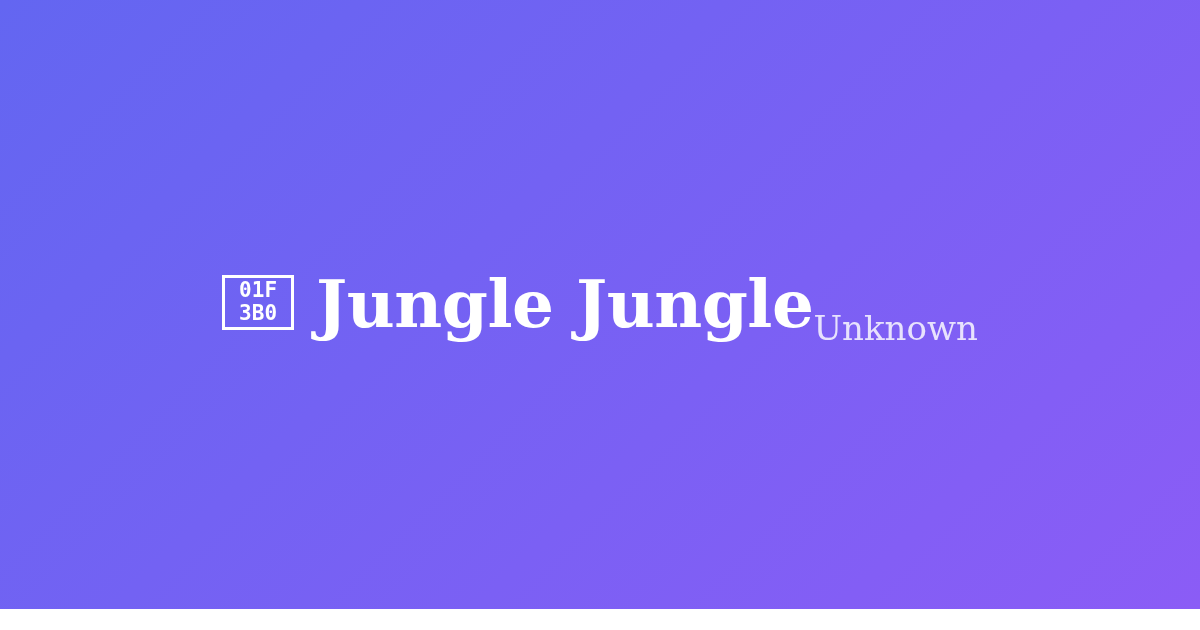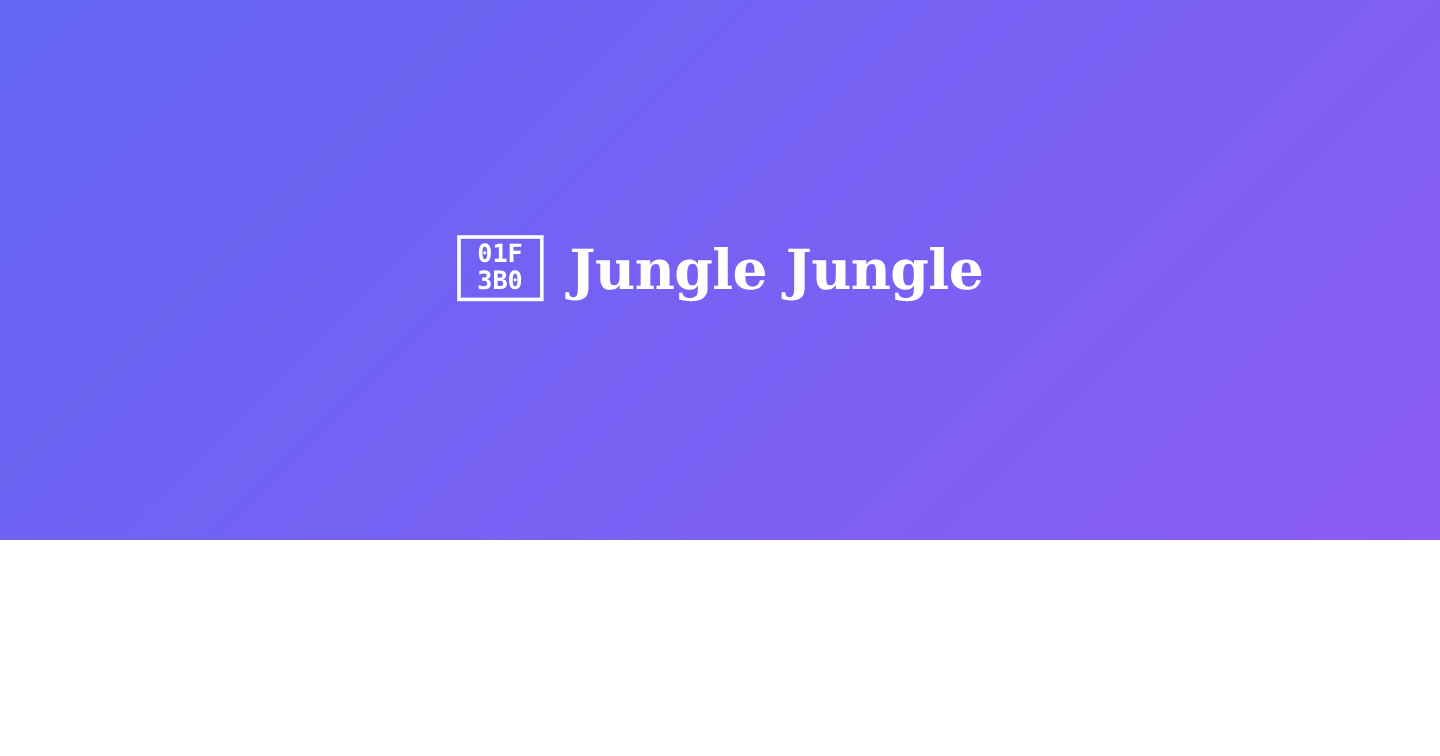--- a/index.html
+++ b/index.html
@@ -14,21 +14,21 @@
     overflow: hidden;
     font-family: "DejaVu Serif", "Liberation Serif", serif;
     -webkit-font-smoothing: antialiased;
   }
 
   
   .og-card {
     position: relative;
     box-sizing: border-box;
     width: 1200px;
-    height: 450px;
+    height: 609px;
     background: linear-gradient(135deg, #6366f1 0%, #8b5cf6 100%);
     display: flex;
     flex-direction: row;
     align-items: center;
     justify-content: center;
     text-align: center;
     overflow: hidden;
   }
 
   
@@ -38,21 +38,21 @@
     justify-content: center;
     gap: 22px;
     margin: 0;
     padding: 0;
     line-height: 1.05;
   }
 
   .game-title {
     font-family: "DejaVu Serif", "Liberation Serif", serif;
     font-weight: 700;
-    font-size: 46px;
+    font-size: 66px;
     color: #ffffff;
     letter-spacing: -0.5px;
     white-space: nowrap;
     margin: 0;
   }
 
   
   .tofu-glyph {
     display: inline-flex;
     flex-direction: column;
@@ -111,15 +111,16 @@
 
     <span class="tofu-glyph" aria-label="slot machine emoji">
       <span class="cp-row">01F</span>
       <span class="cp-row">3B0</span>
     </span>
 
     <h1 class="game-title">Jungle Jungle</h1>
 
   </div>
 
+  <p class="provider">Unknown</p>
 
 
 </div>
 
 </body></html>

